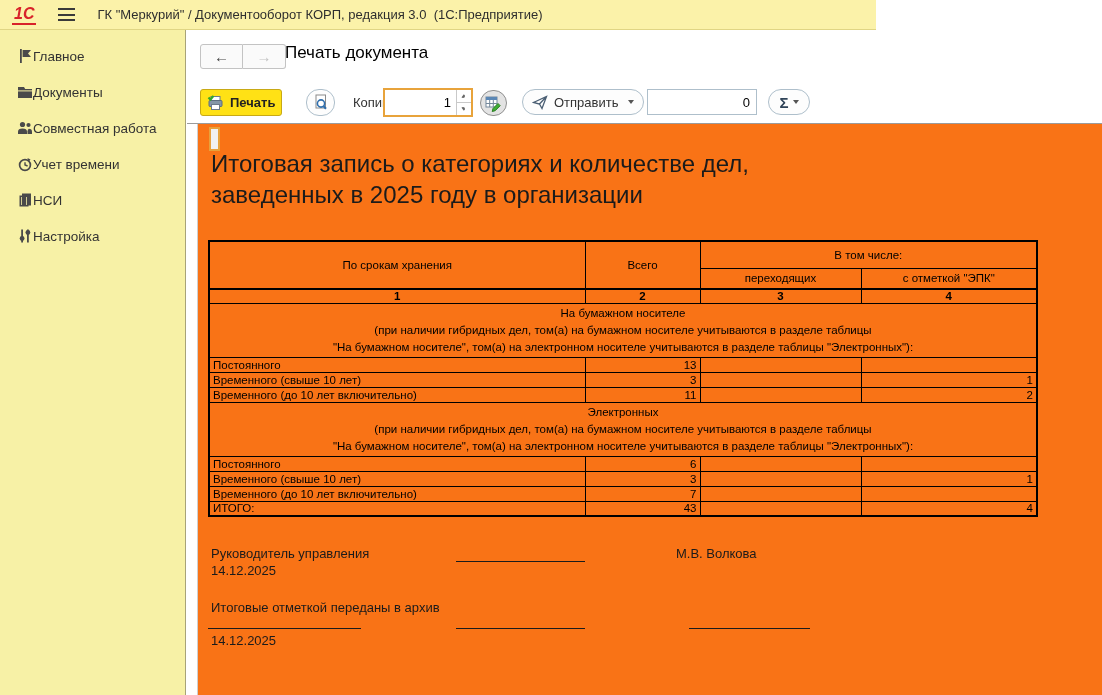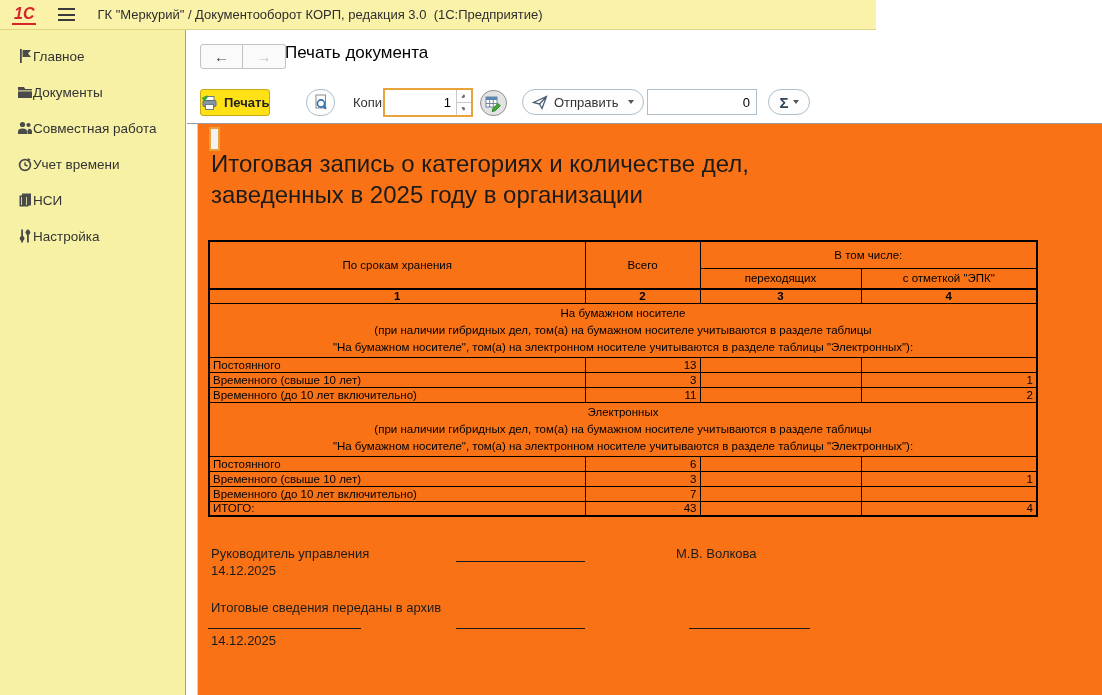--- a/index.html
+++ b/index.html
@@ -32,21 +32,21 @@
   .nav-btn { width:43px; height:25px; background:#fafafa; border:1px solid #c3c3c3;
              font-size:15px; line-height:23px; text-align:center; cursor:pointer; }
   .nav-btn.back { border-radius:3px 0 0 3px; color:#444; }
   .nav-btn.fwd  { border-radius:0 3px 3px 0; color:#c2c2c2; border-left:none; }
   .page-title { position:absolute; left:98px; top:13px; font-size:17px; font-weight:400; color:#000; }
 
   
   .tb { position:absolute; top:59px; height:27px; display:flex; align-items:center; }
   button { font-family:"Liberation Sans", sans-serif; }
   .btn-print { left:13px; background:#ffe115; border:1px solid #c8a915; border-radius:3px;
-               padding:0 0; gap:6px; font-size:13px; font-weight:bold; color:#222; cursor:pointer; }
+               padding:0 6px; gap:6px; font-size:13px; font-weight:bold; color:#222; cursor:pointer; }
   .btn-icon { background:#fdfdfd; border:1px solid #aebfcb; border-radius:13px; cursor:pointer;
               display:flex; align-items:center; justify-content:center; }
   .btn-preview { left:119px; width:29px; }
   .copies-label { left:166px; font-size:13px; color:#333; height:auto; top:65px; }
   .spinner { left:196px; top:58px; width:90px; height:29px; border:2px solid #e8a33b;
              background:#fff; display:flex; align-items:stretch; }
   .spinner .val { flex:1; text-align:right; font-size:13px; padding:5px 5px 0 0; color:#000; }
   .spin-col { width:15px; border-left:1px solid #c9c9c9; display:flex; flex-direction:column; }
   .spin-col div { flex:1; display:flex; align-items:center; justify-content:center; cursor:pointer; }
   .tri-up { width:0; height:0; border-left:3px solid transparent; border-right:3px solid transparent;
@@ -309,21 +309,21 @@
           <td class="num">4</td>
         </tr>
       </tbody>
         </table>
 
       <div class="f-label" style="left:13px; top:422px;">Руководитель управления</div>
       <div class="f-label" style="left:13px; top:439px;">14.12.2025</div>
       <div class="sig-line" style="left:258px; top:437px; width:129px;"></div>
       <div class="f-label" style="left:478px; top:422px;">М.В. Волкова</div>
 
-      <div class="f-label" style="left:13px; top:476px;">Итоговые сведения переданы в архив</div>
+      <div class="f-label" style="left:13px; top:476px;">Итоговые отметкой переданы в архив</div>
       <div class="sig-line" style="left:10px; top:504px; width:153px;"></div>
       <div class="sig-line" style="left:258px; top:504px; width:129px;"></div>
       <div class="sig-line" style="left:491px; top:504px; width:121px;"></div>
       <div class="f-label" style="left:13px; top:509px;">14.12.2025</div>
     </div>
 
   </main>
 </div>
 
 </body></html>

